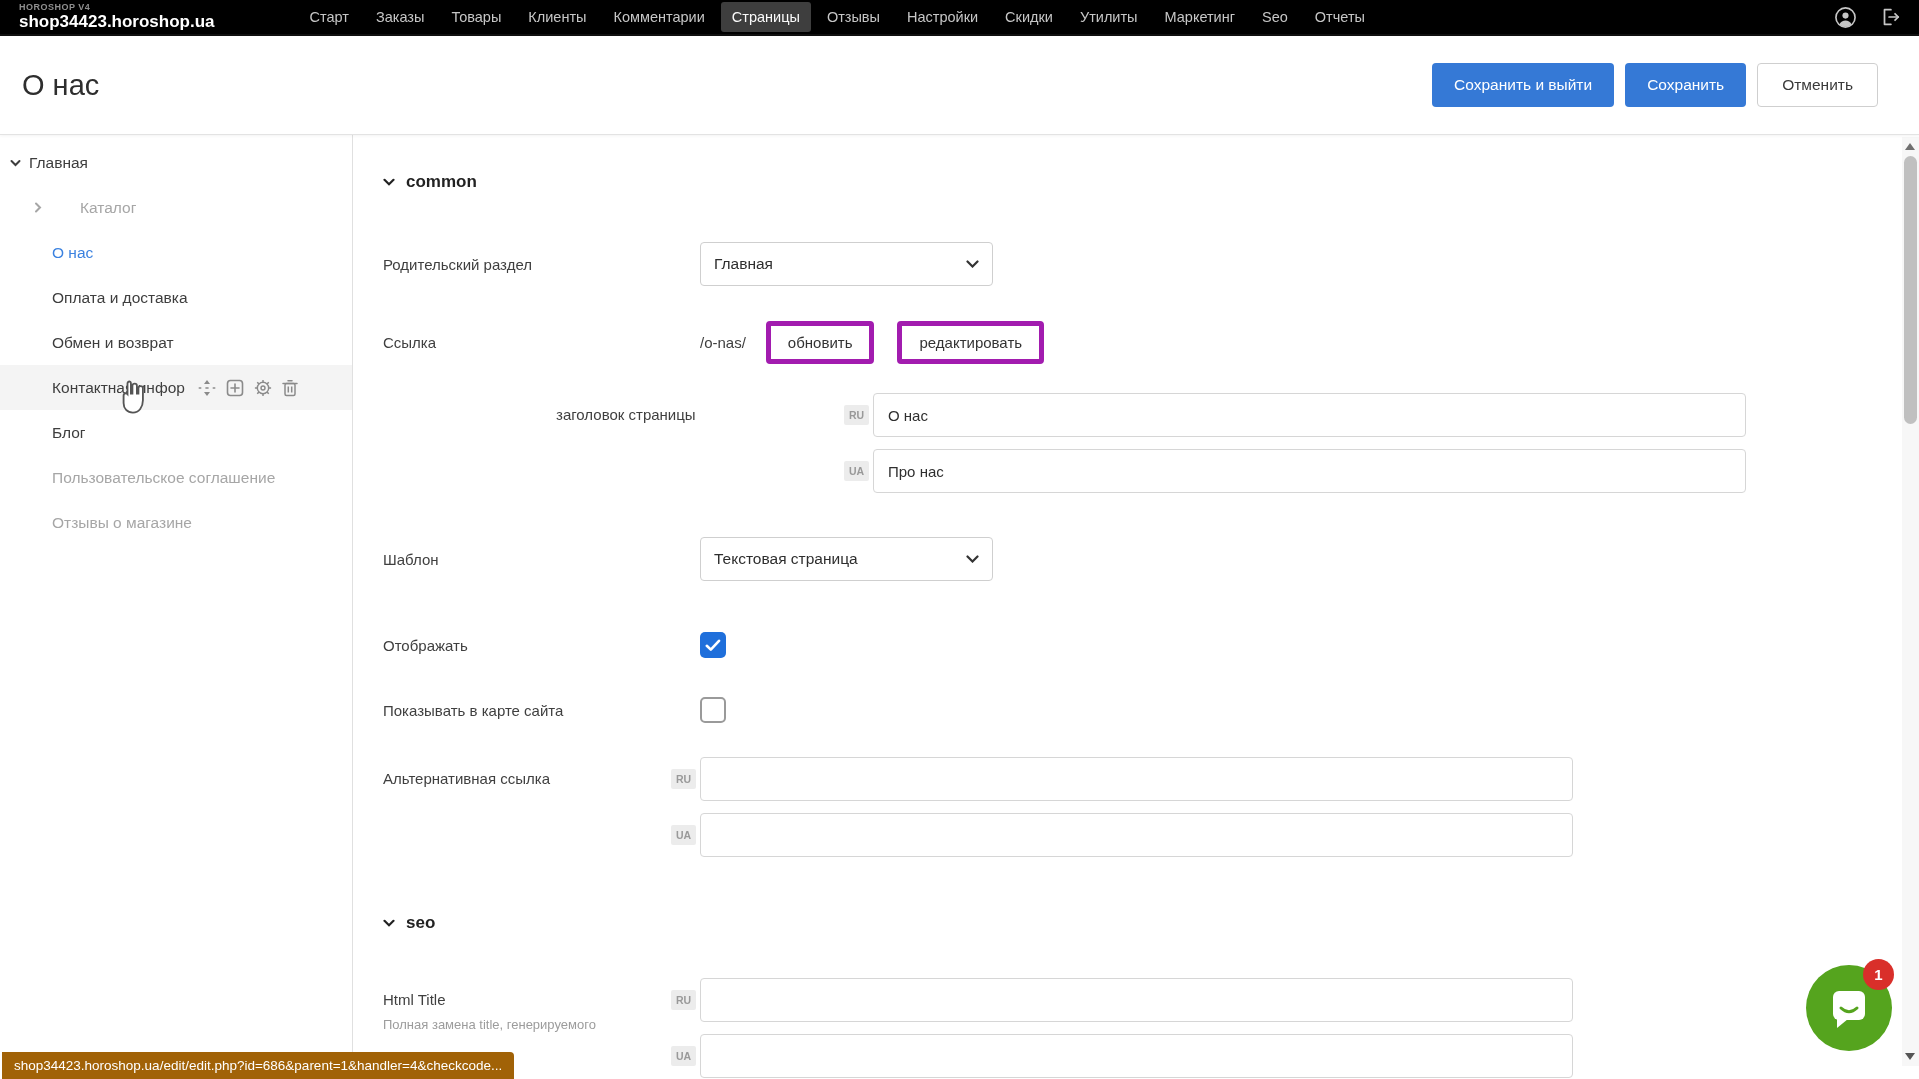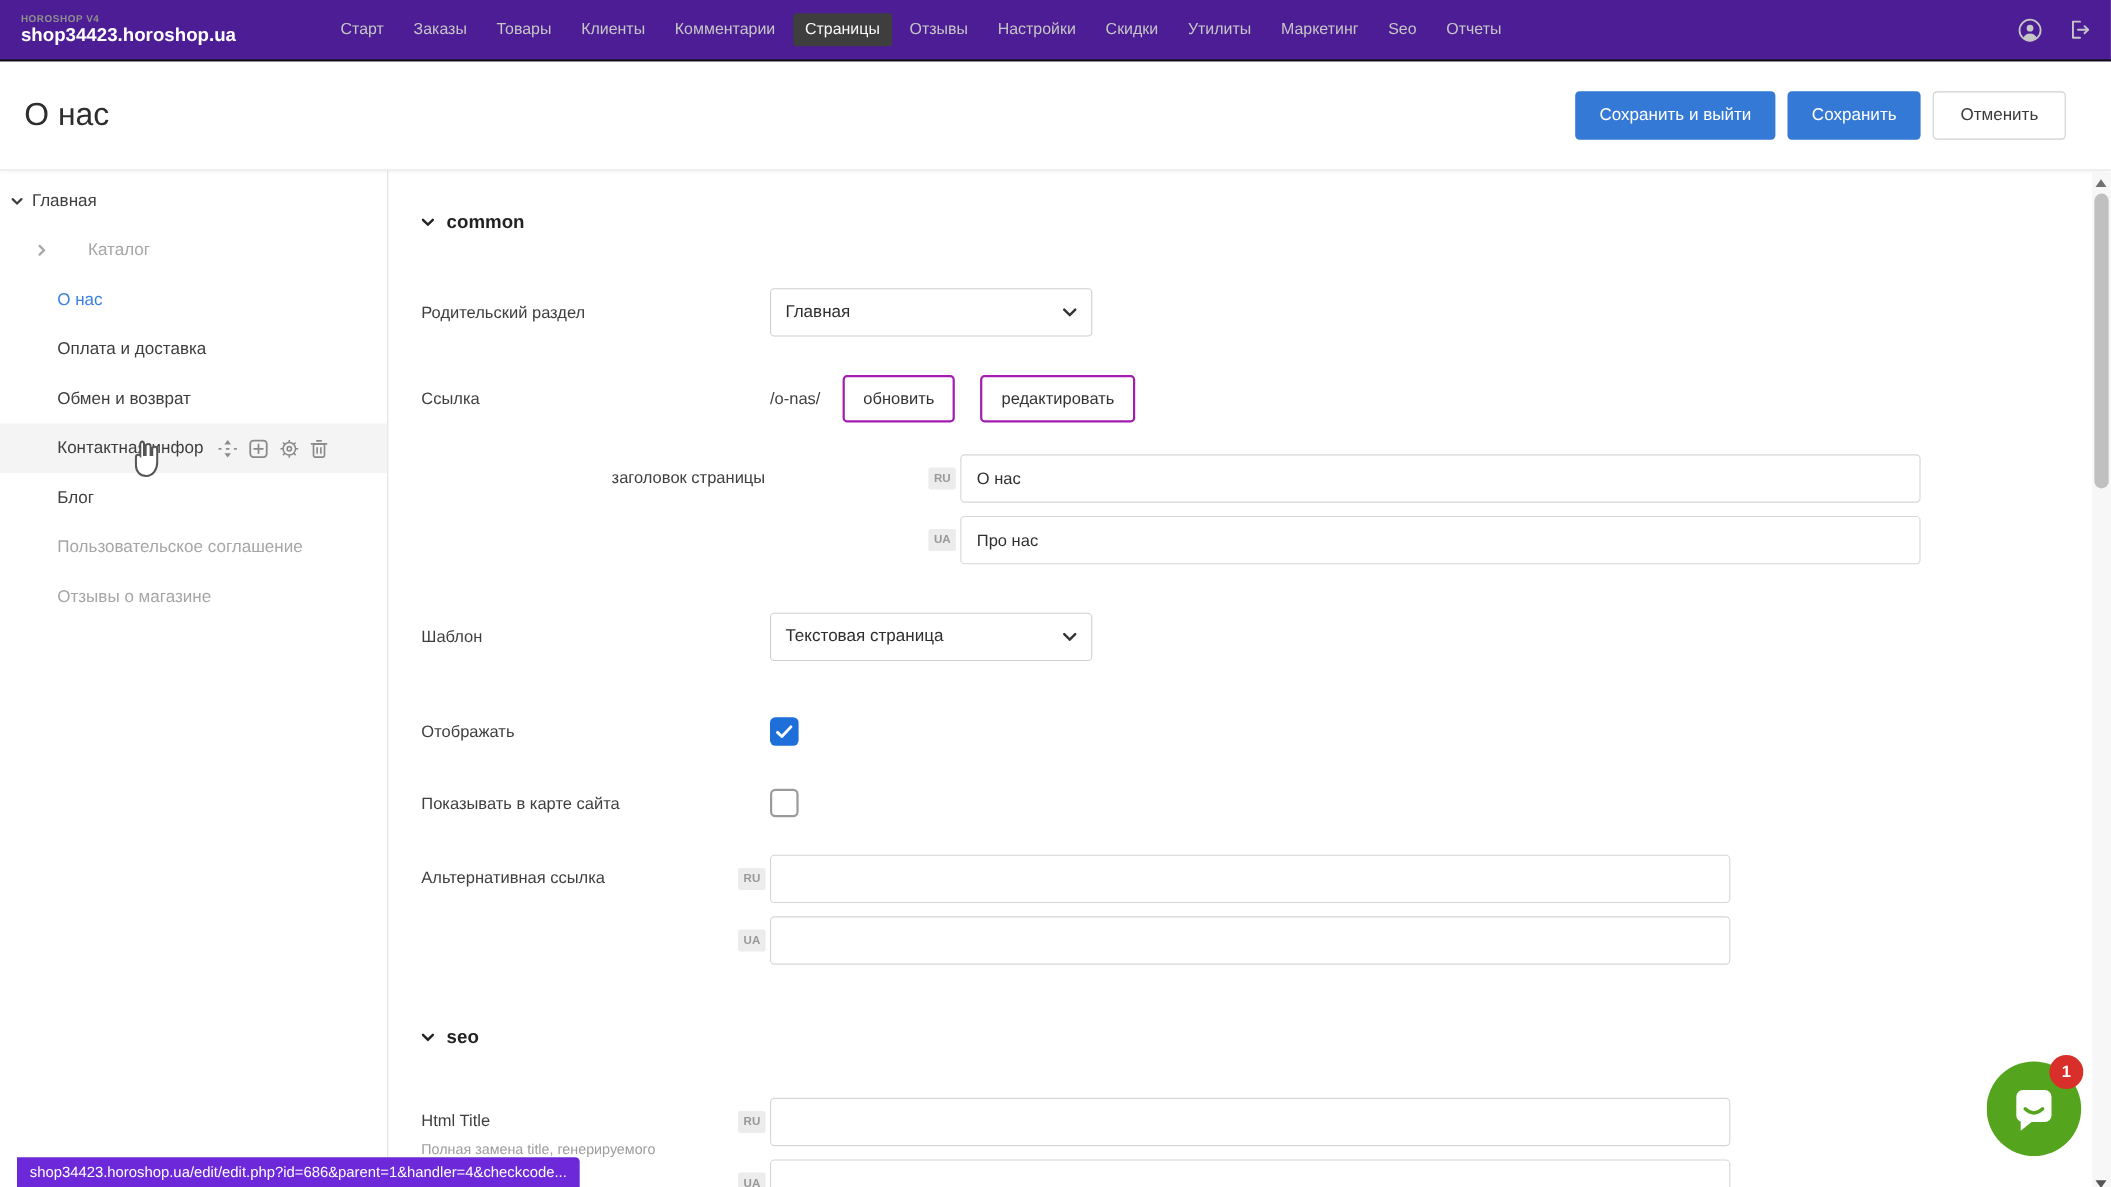--- a/index.html
+++ b/index.html
@@ -1,20 +1,20 @@
 <!DOCTYPE html>
 <html><head>
 <meta charset="utf-8">
 <style>
   * { margin:0; padding:0; box-sizing:border-box; }
   html,body { width:1919px; height:1079px; overflow:hidden; background:#fff;
               font-family:"Liberation Sans", sans-serif; }
 
   
-  .topnav { height:56px; background:#4c1d95; display:flex; align-items:center;
+  .topnav { height:36px; background:#000000; display:flex; align-items:center;
             border-bottom:2px solid #101010; }
   .logo { margin-left:19px; margin-right:84px; line-height:1.1; cursor:pointer; }
   .logo-top { font-size:9px; font-weight:bold; letter-spacing:.5px; color:#8f8f8f; }
   .logo-main { font-size:17px; font-weight:bold; color:#fff; }
   .nav-items { display:flex; align-items:center; gap:5px; }
   .nav-item { color:#c6c6c6; font-size:14.5px; padding:7px 11px; border-radius:3px;
               cursor:pointer; white-space:nowrap; }
   .nav-item.active { background:#3e3e3e; color:#fafafa; }
   .nav-right { margin-left:auto; margin-right:18px; display:flex; align-items:center; gap:22px; }
   .nav-ico { display:flex; cursor:pointer; }
@@ -60,41 +60,41 @@
   .select { width:293px; height:44px; border:1px solid #cfcfcf; border-radius:4px;
             display:flex; align-items:center; justify-content:space-between;
             padding:0 13px; font-size:15.5px; color:#2e2e2e; cursor:pointer; background:#fff; }
   .inp { width:873px; height:44px; border:1px solid #d6d6d6; border-radius:4px;
          font-size:15px; padding:0 14px; color:#2f2f2f; font-family:inherit; background:#fff; }
   .lang-stack { display:flex; flex-direction:column; gap:12px; }
   .lang-row { position:relative; display:flex; align-items:center; }
   .lang-tag { position:absolute; left:-29px; background:#ececec; color:#999;
               font-size:10.5px; font-weight:bold; padding:4px 5px; border-radius:2px; }
   .link-val { font-size:15px; color:#3f3f3f; margin-right:20px; }
-  .mini-btn { height:43px; background:#fff; border:2px solid #a21caf; border-radius:4px;
+  .mini-btn { height:43px; background:#fff; border:5px solid #a21caf; border-radius:4px;
               font-size:15px; color:#333; padding:0 17px; margin-right:23px;
               cursor:pointer; font-family:inherit; }
   .checkbox { width:26px; height:26px; border-radius:5px; cursor:pointer;
               display:flex; align-items:center; justify-content:center; }
   .checkbox.checked { background:#1f6fdb; }
   .checkbox.unchecked { background:#fff; border:2px solid #9a9a9a; }
 
   
   .scrollbar { position:absolute; right:0; top:2px; bottom:0; width:17px; background:#f7f7f7; }
   .sb-up { position:absolute; top:6px; left:3px; width:0; height:0;
            border-left:5.5px solid transparent; border-right:5.5px solid transparent;
            border-bottom:7px solid #707070; cursor:pointer; }
   .sb-thumb { position:absolute; top:19px; left:2px; width:13px; height:268px;
               background:#c0c0c0; border-radius:7px; cursor:pointer; }
   .sb-down { position:absolute; bottom:6px; left:3px; width:0; height:0;
              border-left:5.5px solid transparent; border-right:5.5px solid transparent;
              border-top:7px solid #555; cursor:pointer; }
 
   
-  .statusbar { position:fixed; left:15px; bottom:0; height:27px; background:#6d28d9;
+  .statusbar { position:fixed; left:2px; bottom:0; height:27px; background:#a16207;
                color:#fff; font-size:13.5px; display:flex; align-items:center;
                padding:0 12px; border-radius:0 4px 0 0; z-index:20; }
   .chat-widget { position:fixed; right:27px; bottom:28px; width:86px; height:86px;
                  border-radius:50%; background:#55a41e; display:flex; align-items:center;
                  justify-content:center; z-index:15; cursor:pointer; }
   .chat-badge { position:absolute; top:-6px; right:-2px; width:31px; height:31px;
                 background:#d92f2a; color:#fff; border-radius:50%; display:flex;
                 align-items:center; justify-content:center; font-size:15px; font-weight:bold; }
 </style>
 </head>

